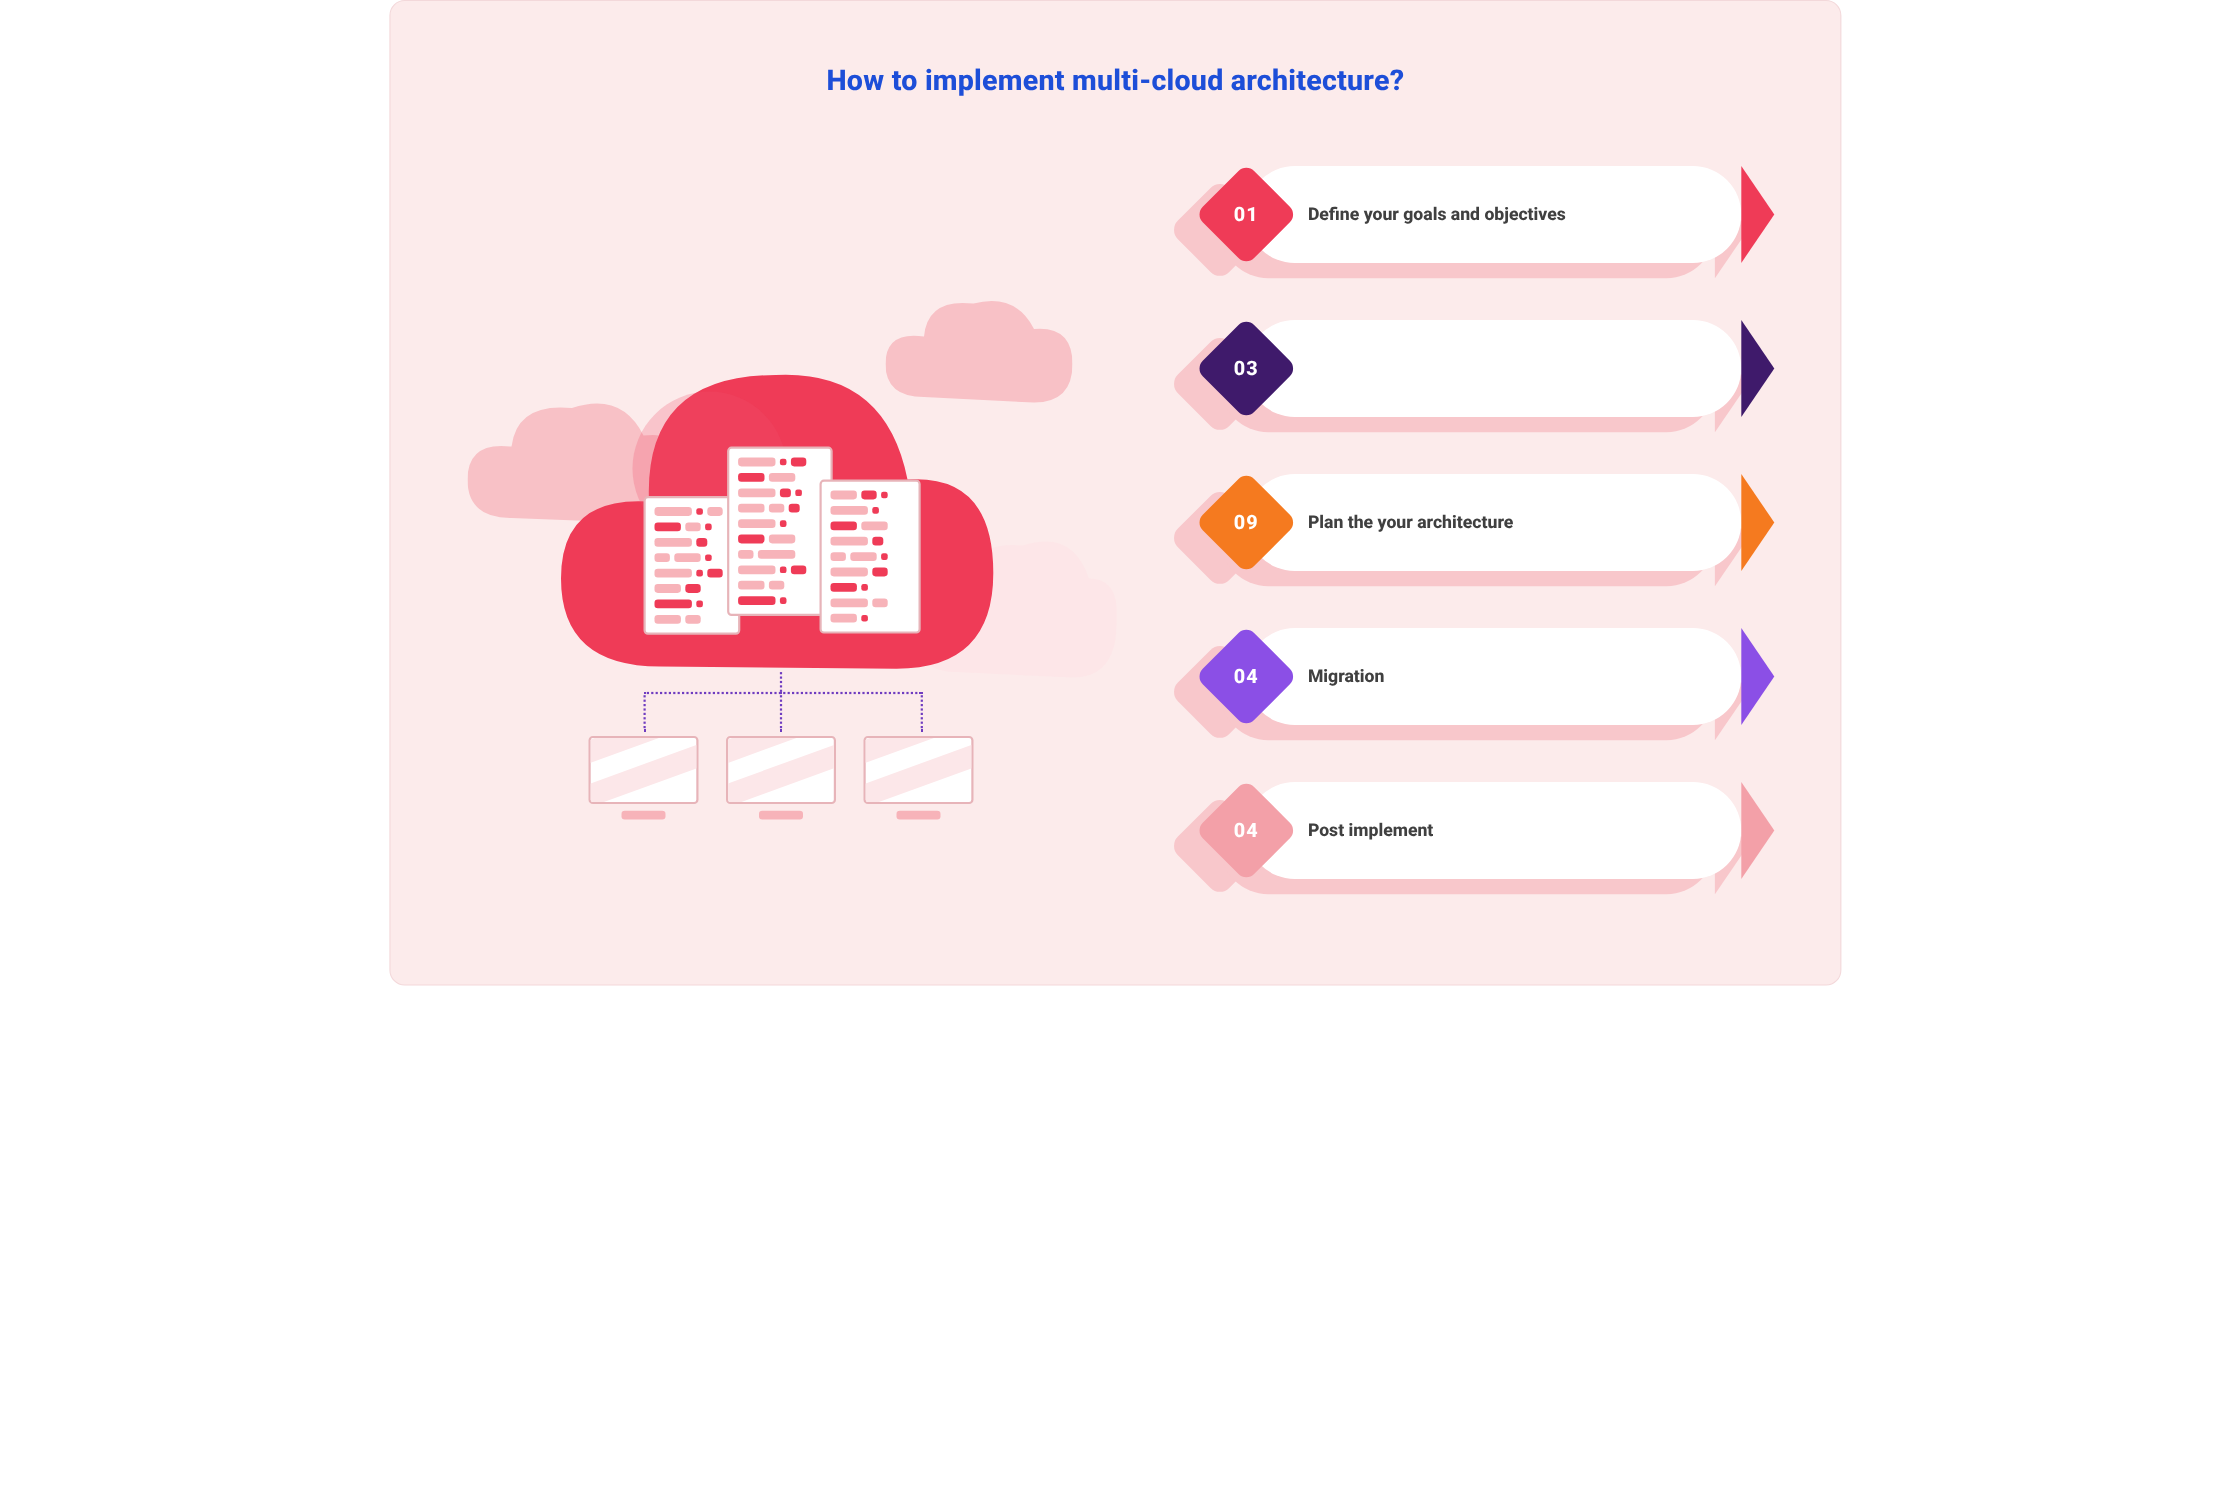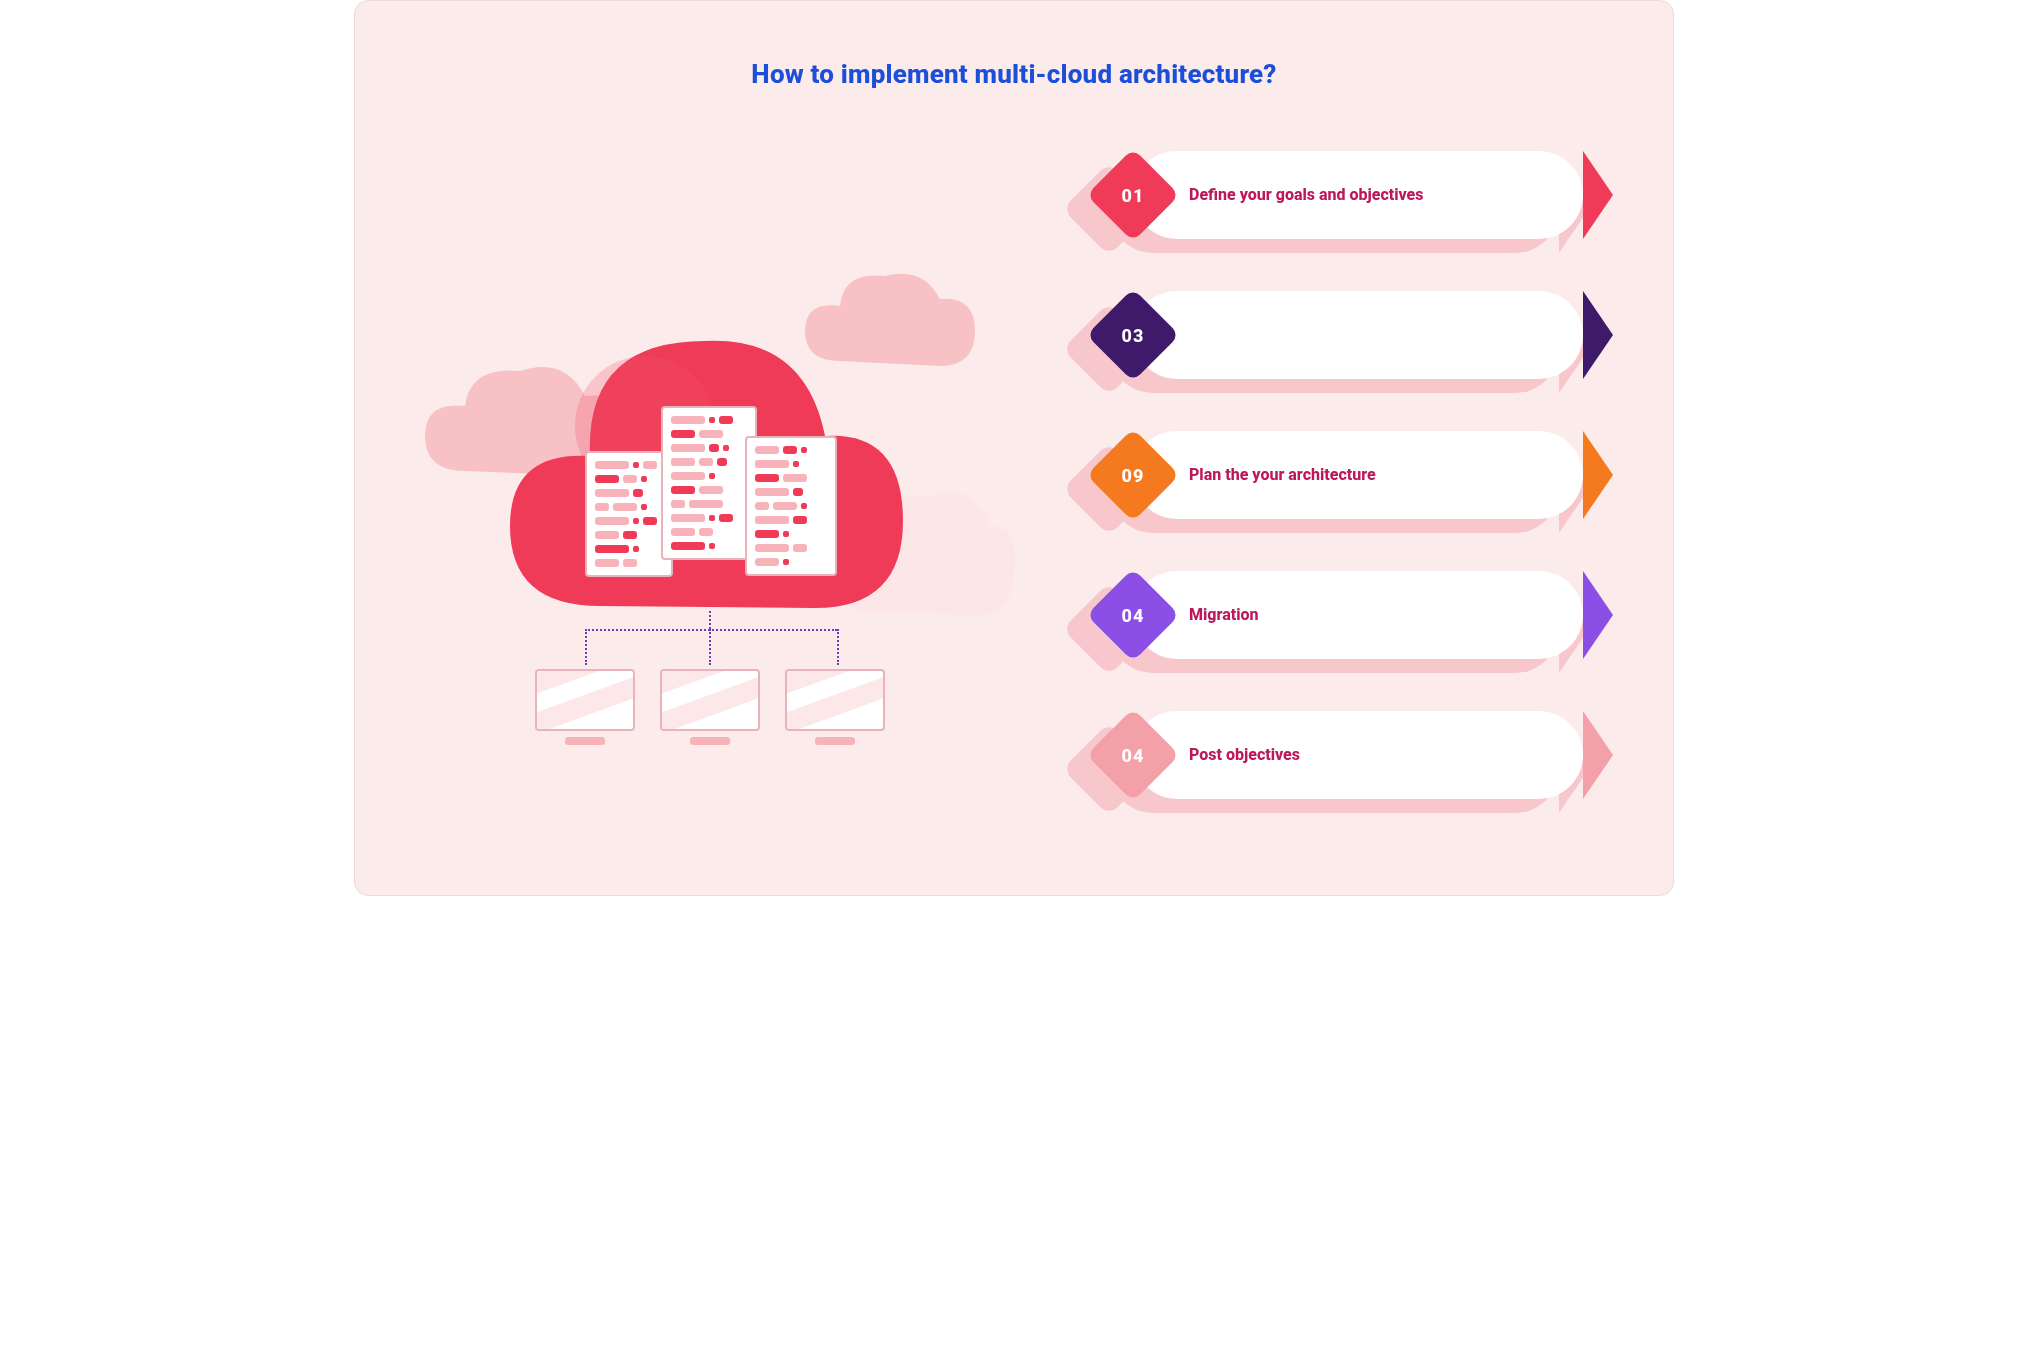--- a/index.html
+++ b/index.html
@@ -128,21 +128,21 @@
     align-items: center;
     justify-content: center;
     color: #fff;
     font-weight: 800;
     font-size: 18px;
     letter-spacing: 1px;
   }
   .step-label {
     font-size: 16px;
     font-weight: 800;
-    color: #be185d;
+    color: #404040;
     max-width: 280px;
     line-height: 1.3;
   }
 
   
   .c1 { background: #ef3b57; }
   .a1 { border-left: 30px solid #ef3b57; }
   .c2 { background: #3f1a6b; }
   .a2 { border-left: 30px solid #3f1a6b; }
   .c3 { background: #f57a1f; }
@@ -460,20 +460,20 @@
     </div>
 
     <div class="step">
       <div class="step-shadow">
         <div class="step-diamond-shadow"></div>
         <div class="step-pill-shadow"></div>
       </div>
       <div class="step-pill">
         <div class="step-diamond c5"></div>
         <div class="step-num">04</div>
-        <div class="step-label">Post objectives</div>
+        <div class="step-label">Post implement</div>
         <div class="step-arrowhead a5"></div>
       </div>
     </div>
 
   </div>
 
 </div>
 
 </body></html>

